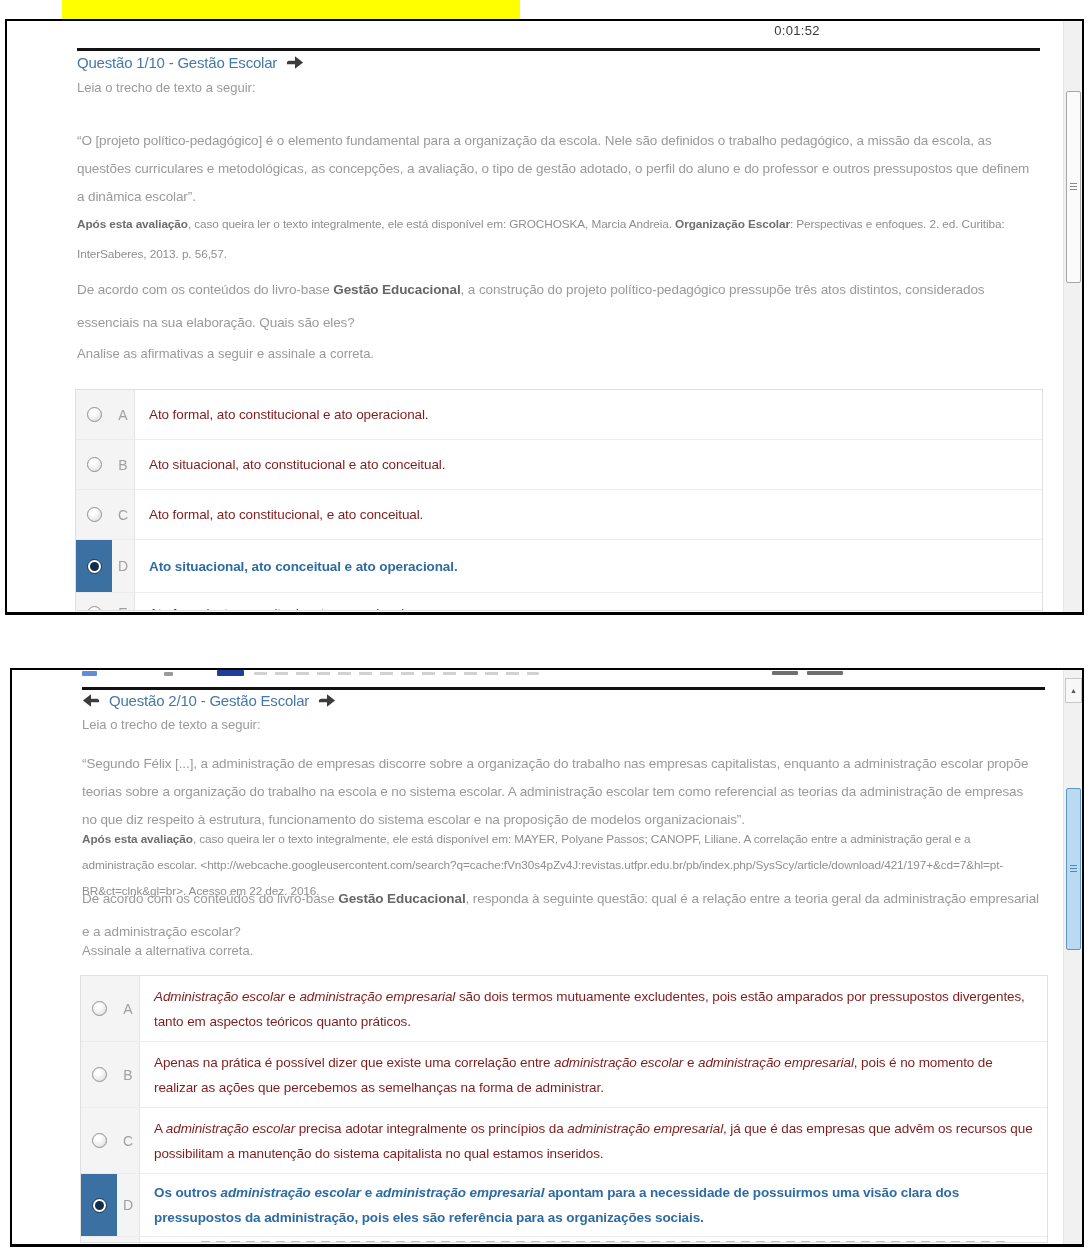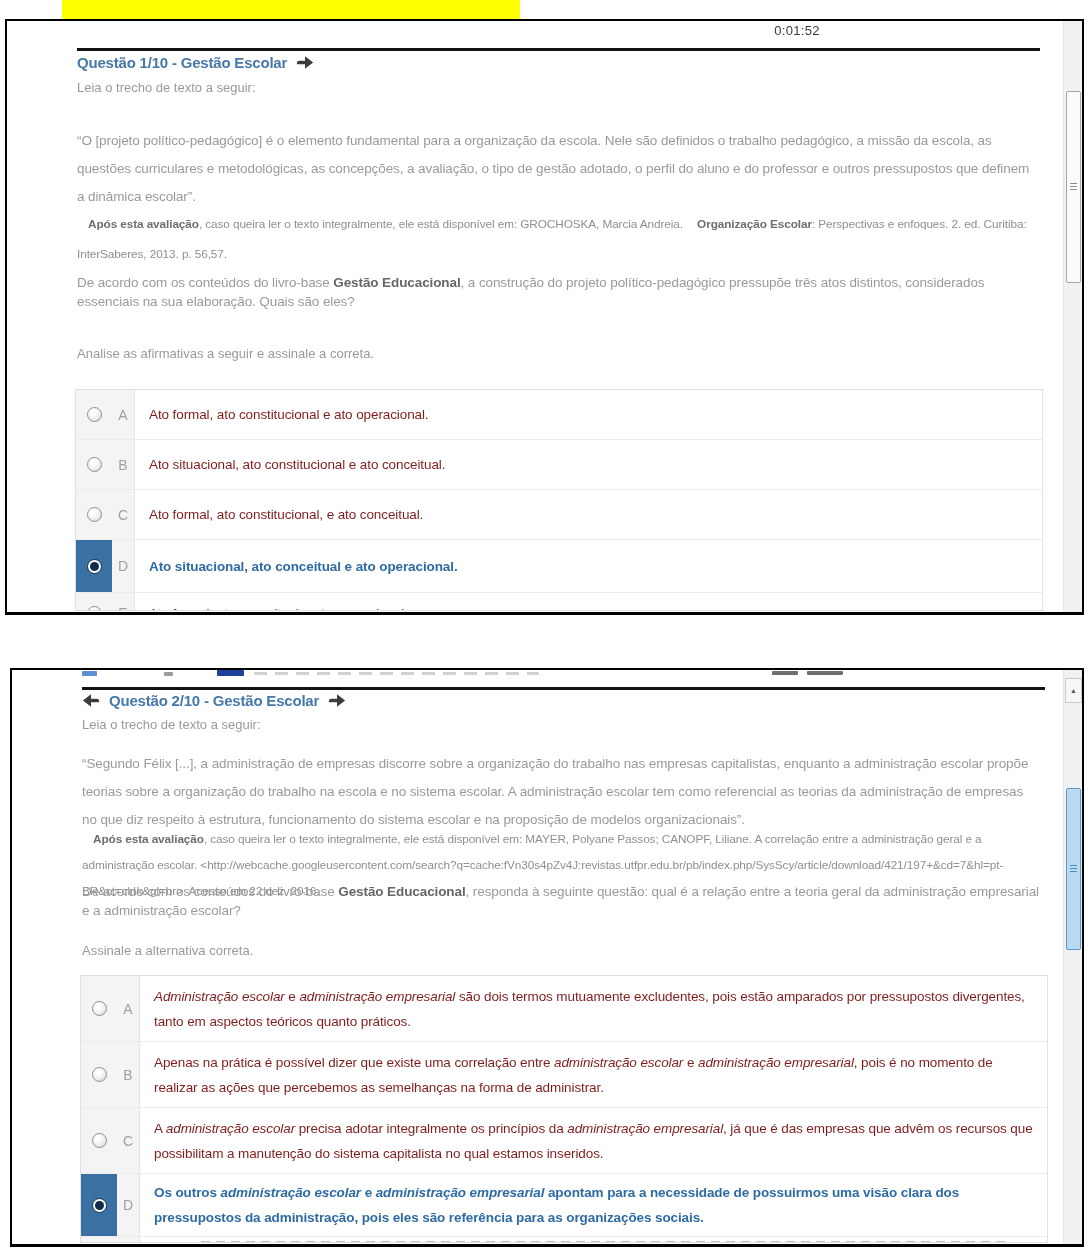--- a/index.html
+++ b/index.html
@@ -15,40 +15,40 @@
   .timer{position:absolute;left:705px;top:2px;width:170px;text-align:center;
          font-size:13px;color:#3a3a3a;letter-spacing:.3px;}
 
   .divider{position:absolute;left:70px;width:963px;height:3px;background:#121212;}
   #p1 .divider{top:27px;}
   #p2 .divider{top:17px;}
 
   .qheader{position:absolute;left:70px;display:flex;align-items:center;gap:9px;}
   #p1 .qheader{top:33px;}
   #p2 .qheader{top:22px;}
-  .qtitle{font-size:15px;font-weight:700;color:#4678a8;letter-spacing:-.2px;white-space:nowrap;}
+  .qtitle{font-size:15px;font-weight:400;color:#4678a8;letter-spacing:-.2px;white-space:nowrap;}
   .nav-arrow{width:18px;height:15px;display:inline-block;}
   .nav-arrow svg{width:18px;height:15px;fill:#3c3c3c;}
   .nav-arrow.left svg{transform:scaleX(-1);}
 
   .lead{position:absolute;left:70px;font-size:13px;color:#9a9a9a;}
   #p1 .lead{top:59px;}
   #p2 .lead{top:47px;}
 
   .quote{position:absolute;left:70px;width:956px;font-size:13.5px;color:#9a9a9a;line-height:28px;letter-spacing:-.1px;}
   #p1 .quote{top:106px;}
   #p2 .quote{top:80px;}
 
   .cite{position:absolute;left:70px;width:958px;font-size:11.8px;color:#8f8f8f;letter-spacing:-.1px;}
   #p1 .cite{top:188px;line-height:30px;}
   #p2 .cite{top:156px;line-height:26px;}
-  .b{font-weight:700;color:#6e6e6e;margin-left:11px;}
+  .b{font-weight:700;color:#6e6e6e;}
   .bdark{font-weight:700;color:#666;}
 
-  .questionp{position:absolute;left:70px;width:958px;font-size:13.5px;color:#9a9a9a;line-height:19px;letter-spacing:-.1px;}
+  .questionp{position:absolute;left:70px;width:958px;font-size:13.5px;color:#9a9a9a;line-height:33px;letter-spacing:-.1px;}
   #p1 .questionp{top:252px;}
   #p2 .questionp{top:212px;}
 
   .instr{position:absolute;left:70px;font-size:13px;color:#9a9a9a;}
   #p1 .instr{top:325px;}
   #p2 .instr{top:273px;}
 
   .opts{position:absolute;left:68px;width:966px;border:1px solid #e0e0e0;background:#fff;overflow:hidden;}
   #p1 .opts{top:368px;height:220px;}
   #p2 .opts{top:305px;height:266px;}

